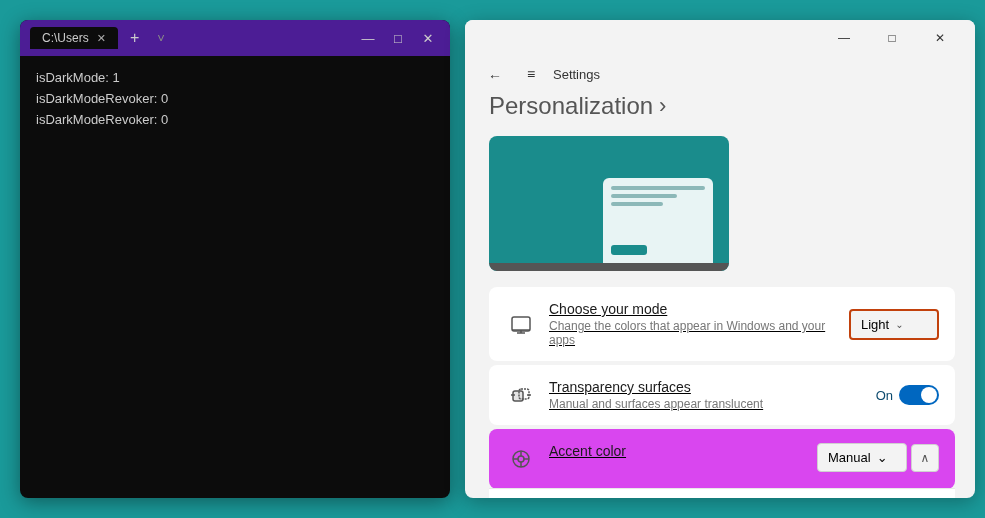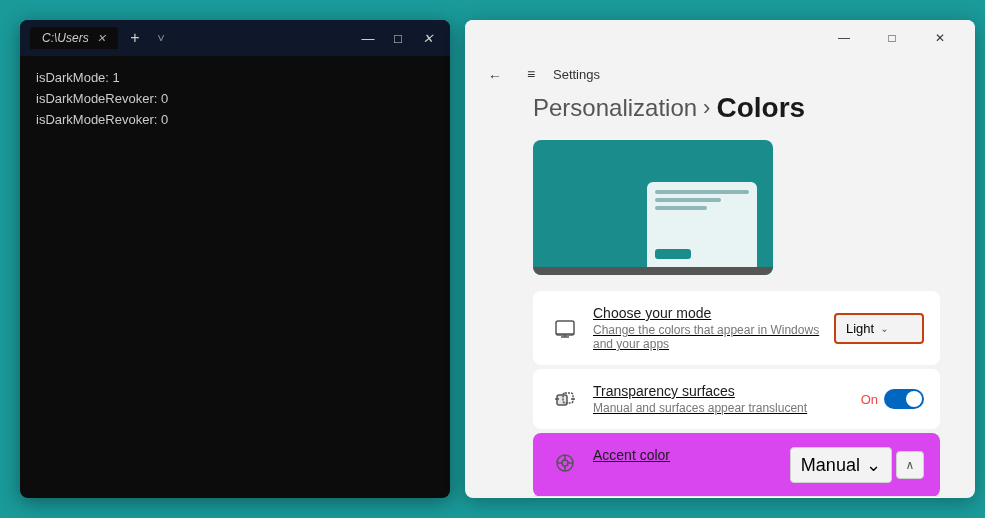--- a/index.html
+++ b/index.html
@@ -32,27 +32,26 @@
       background: #0c0c0c;
       border-radius: 8px;
       box-shadow: 0 4px 20px rgba(0,0,0,0.4);
       display: flex;
       flex-direction: column;
       overflow: hidden;
       flex-shrink: 0;
     }
 
     .terminal-titlebar {
-      background: #0f172a;
+      background: #4c1d95;
       height: 36px;
       display: flex;
       align-items: center;
       padding: 16px 10px;
       gap: 8px;
-      font-style: italic;
     }
 
     .terminal-tab {
       background: #0c0c0c;
       color: #ccc;
       font-size: 12px;
       padding: 4px 12px;
       border-radius: 4px 4px 0 0;
       display: flex;
       align-items: center;
@@ -173,22 +172,21 @@
 
     .settings-app-title {
       font-size: 13px;
       color: #333;
       font-weight: 400;
     }
 
     .settings-content {
       flex: 1;
       overflow-y: auto;
-      padding: 0 35px 16px 24px;
-      margin-left: 44px;
+      padding: 0 20px 16px 24px;
     }
 
     .settings-breadcrumb {
       display: flex;
       align-items: center;
       gap: 6px;
       margin-bottom: 16px;
     }
 
     .breadcrumb-parent {
@@ -333,21 +331,21 @@
 
     
     .toggle-container {
       display: flex;
       align-items: center;
       gap: 6px;
     }
 
     .toggle-label {
       font-size: 13px;
-      color: #ef4444;
+      color: #0c4a6e;
     }
 
     .toggle-switch {
       width: 40px;
       height: 20px;
       background: #0067c0;
       border-radius: 10px;
       position: relative;
       cursor: pointer;
     }
@@ -378,21 +376,21 @@
       align-items: center;
       gap: 4px;
       margin-left: auto;
     }
 
     .accent-dropdown-btn {
       background: #f3f3f3;
       border: 1px solid #d0d0d0;
       border-radius: 4px;
       padding: 6px 10px;
-      font-size: 18px;
+      font-size: 13px;
       display: flex;
       align-items: center;
       gap: 6px;
       cursor: pointer;
       min-width: 90px;
     }
 
     .accent-expand-btn {
       width: 28px;
       height: 28px;
@@ -458,21 +456,20 @@
       <div class="settings-back-btn">←</div>
       <div class="settings-hamburger">≡</div>
       <span class="settings-app-title">Settings</span>
     </div>
 
     <div class="settings-content">
 
       <div class="settings-breadcrumb">
         <span class="breadcrumb-parent">Personalization</span>
         <span class="breadcrumb-sep">›</span>
-        <span class="breadcrumb-current">Colors</span>
       </div>
 
       <div class="preview-container">
         <div class="preview-image">
           <div class="preview-window-mock">
             <div class="preview-line"></div>
             <div class="preview-line short"></div>
             <div class="preview-line shorter"></div>
             <div class="preview-button-mock"></div>
           </div>

